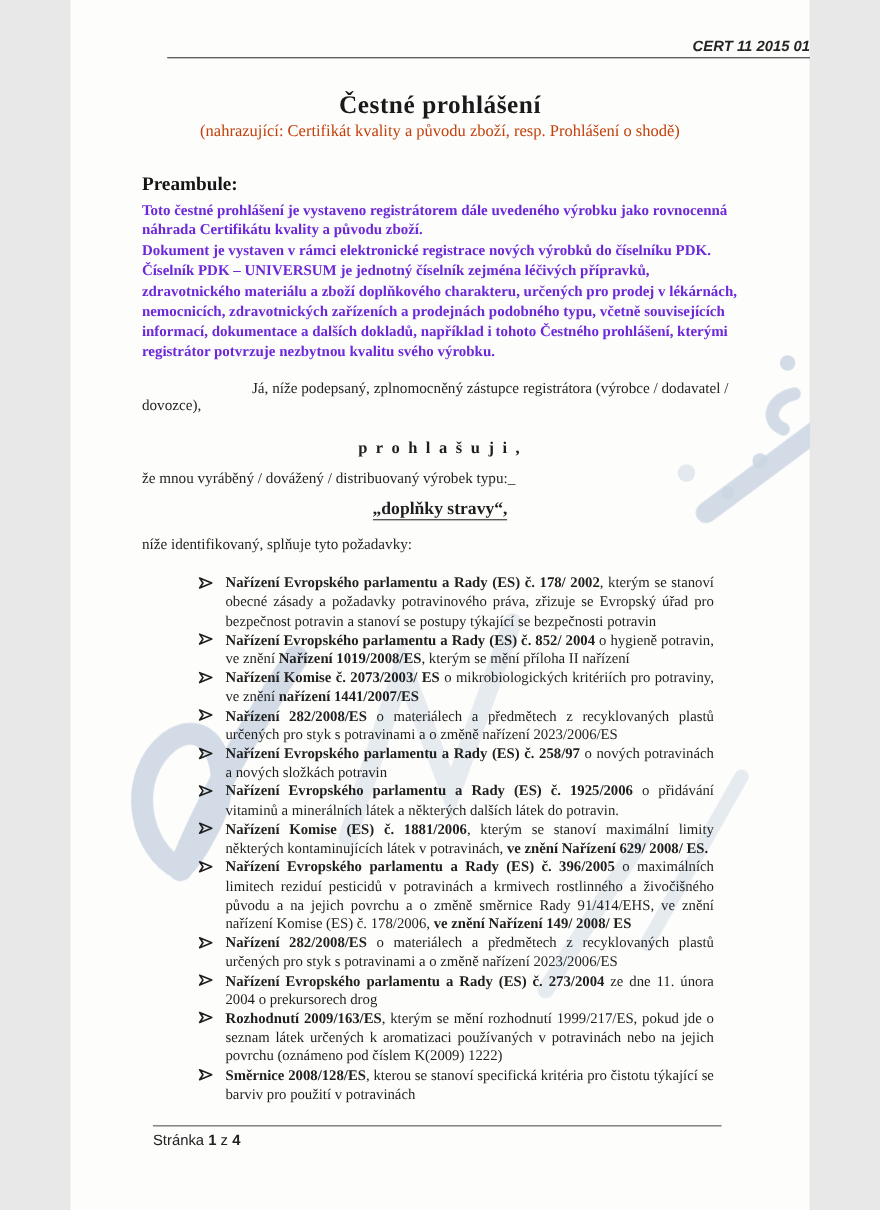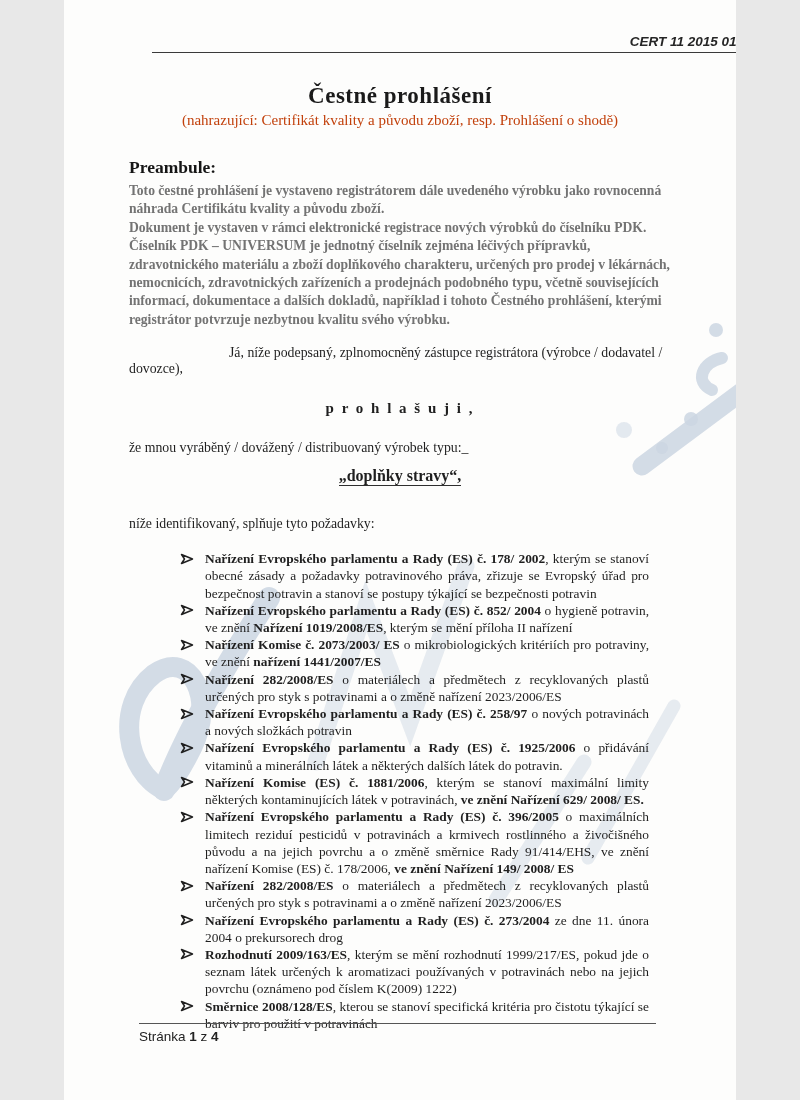--- a/index.html
+++ b/index.html
@@ -20,29 +20,29 @@
     width:607px;
     text-align:right;
     font-family:"Liberation Sans","DejaVu Sans",sans-serif;
     font-style:italic;font-weight:bold;font-size:13.5px;color:#262626;
     padding-bottom:3px;border-bottom:1.5px solid #3a3a3a;
   }
   .title{margin-top:30px;text-align:center;font-weight:bold;font-size:23px;letter-spacing:.5px;color:#1a1a1a;}
   .subtitle{margin-top:3px;text-align:center;font-weight:normal;font-size:15px;color:#c2410c;}
 
   .pre-h{margin-top:28px;font-weight:bold;font-size:17.5px;color:#151515;}
-  .pre-p{margin:0;font-weight:bold;font-size:13.6px;line-height:18.4px;color:#737373;}
+  .pre-p{margin:0;font-weight:bold;font-size:13.6px;line-height:18.4px;color:#6d28d9;}
   .pre-wrap{margin-top:4px;}
 
   .intro{margin-top:16px;font-size:13.8px;text-indent:100px;}
   .verb{margin-top:23px;text-align:center;font-weight:bold;font-size:15px;letter-spacing:2px;}
-  .product-line{margin-top:23px;font-size:13.8px;}
+  .product-line{margin-top:10px;font-size:13.8px;}
   .product-type{margin-top:11px;text-align:center;font-weight:bold;font-size:16px;}
   .product-type .u{border-bottom:1.6px solid #2e2e2e;padding-bottom:1px;}
-  .req-intro{margin-top:31px;font-size:13.8px;}
+  .req-intro{margin-top:15px;font-size:13.8px;}
 
   ul.regs{
     list-style:none;
     margin:18px 22px 0 50px;
     padding:0;
     font-size:13.4px;line-height:17.2px;
     text-align:justify;
   }
   ul.regs li{position:relative;padding-left:26px;margin:0;}
   ul.regs .bullet{position:absolute;left:1px;top:2.5px;width:14px;height:12px;}

